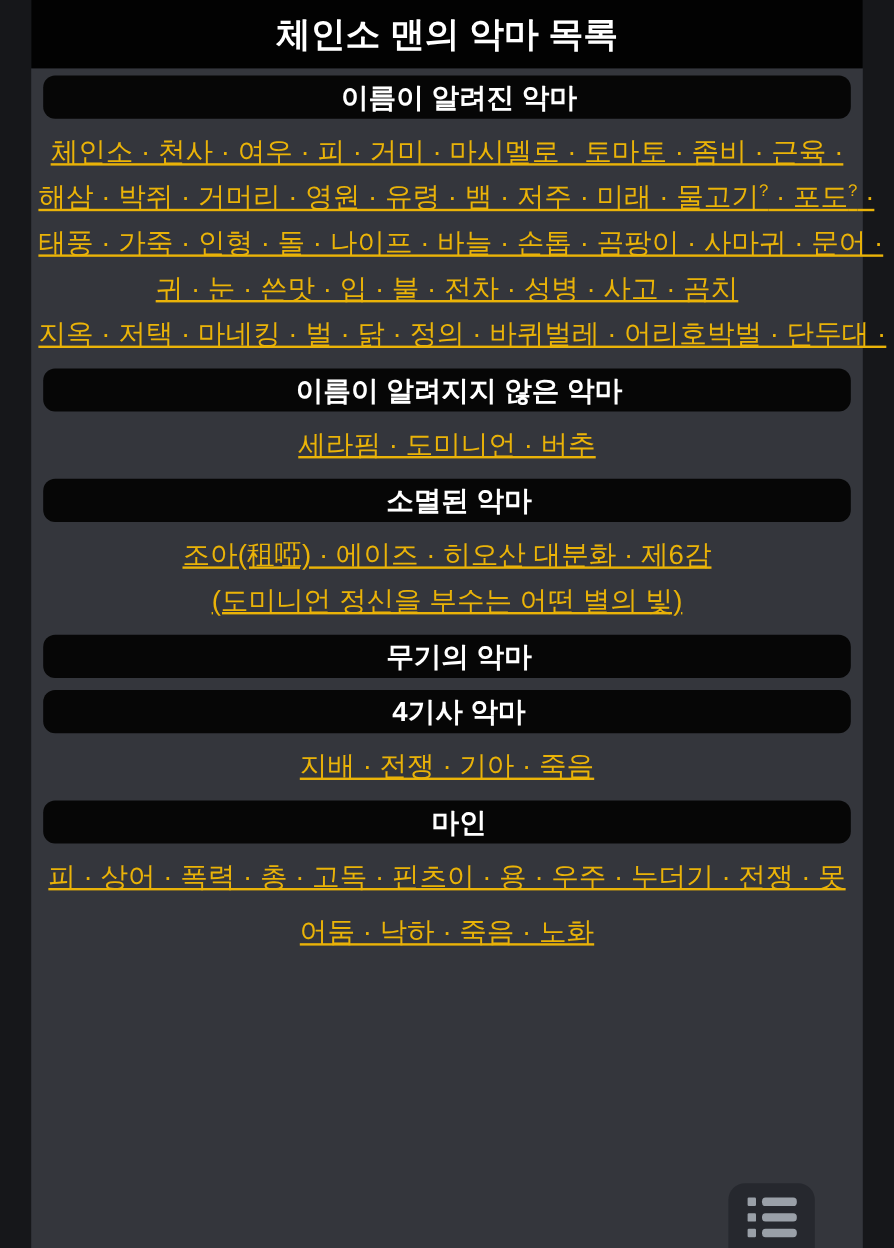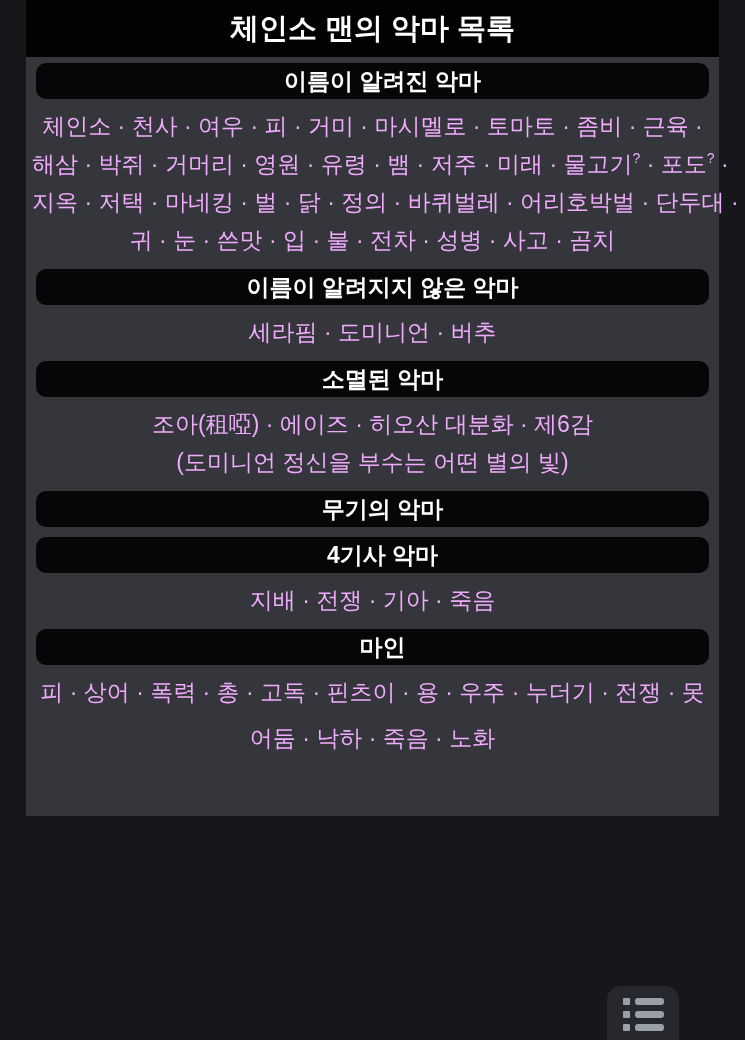--- a/index.html
+++ b/index.html
@@ -6,21 +6,21 @@
   body {
     width: 745px; height: 1040px;
     background: #16171a;
     overflow: hidden;
     position: relative;
     font-family: "Liberation Sans", "DejaVu Sans", sans-serif;
   }
   .navbox {
     position: absolute;
     left: 26px; top: 0;
-    width: 693px; height: 816px;
+    width: 693px; height: 1040px;
     background: #34363c;
     display: flex;
     flex-direction: column;
   }
   .title-bar {
     height: 57px;
     background: #020202;
     display: flex; align-items: center; justify-content: center;
     color: #ffffff;
     font-size: 29px; font-weight: bold;
@@ -46,24 +46,25 @@
     font-size: 23px; font-weight: bold;
     flex: none;
     padding-left: 20px;
   }
   .section-body {
     padding: 4px 6px;
     flex: none;
   }
   .line {
     text-align: center;
-    color: #f0abfc;
+    color: #eab308;
     font-size: 23px;
     line-height: 38px;
     white-space: nowrap;
+    text-decoration: underline;
   }
   .line sup {
     font-size: 14px;
     line-height: 0;
     vertical-align: super;
   }
   .toc-button {
     position: absolute;
     left: 607px; top: 986px;
     width: 72px; height: 70px;
@@ -86,22 +87,23 @@
     <span>체인소 맨의 악마 목록</span>
   </div>
 
 
   <div class="section-header">
     <span>이름이 알려진 악마</span>
   </div>
   <div class="section-body">
     <div class="line">체인소 · 천사 · 여우 · 피 · 거미 · 마시멜로 · 토마토 · 좀비 · 근육 ·</div>
     <div class="line"><span>해삼 · 박쥐 · 거머리 · 영원 · 유령 · 뱀 · 저주 · 미래 · 물고기</span><sup>?</sup><span> · 포도</span><sup>?</sup><span> ·</span></div>
+    <div class="line">태풍 · 가죽 · 인형 · 돌 · 나이프 · 바늘 · 손톱 · 곰팡이 · 사마귀 · 문어 ·</div>
+    <div class="line">귀 · 눈 · 쓴맛 · 입 · 불 · 전차 · 성병 · 사고 · 곰치</div>
     <div class="line">지옥 · 저택 · 마네킹 · 벌 · 닭 · 정의 · 바퀴벌레 · 어리호박벌 · 단두대 ·</div>
-    <div class="line">귀 · 눈 · 쓴맛 · 입 · 불 · 전차 · 성병 · 사고 · 곰치</div>
   </div>
 
   <div class="section-header">
     <span>이름이 알려지지 않은 악마</span>
   </div>
   <div class="section-body">
     <div class="line">세라핌 · 도미니언 · 버추</div>
   </div>
 
   <div class="section-header">

